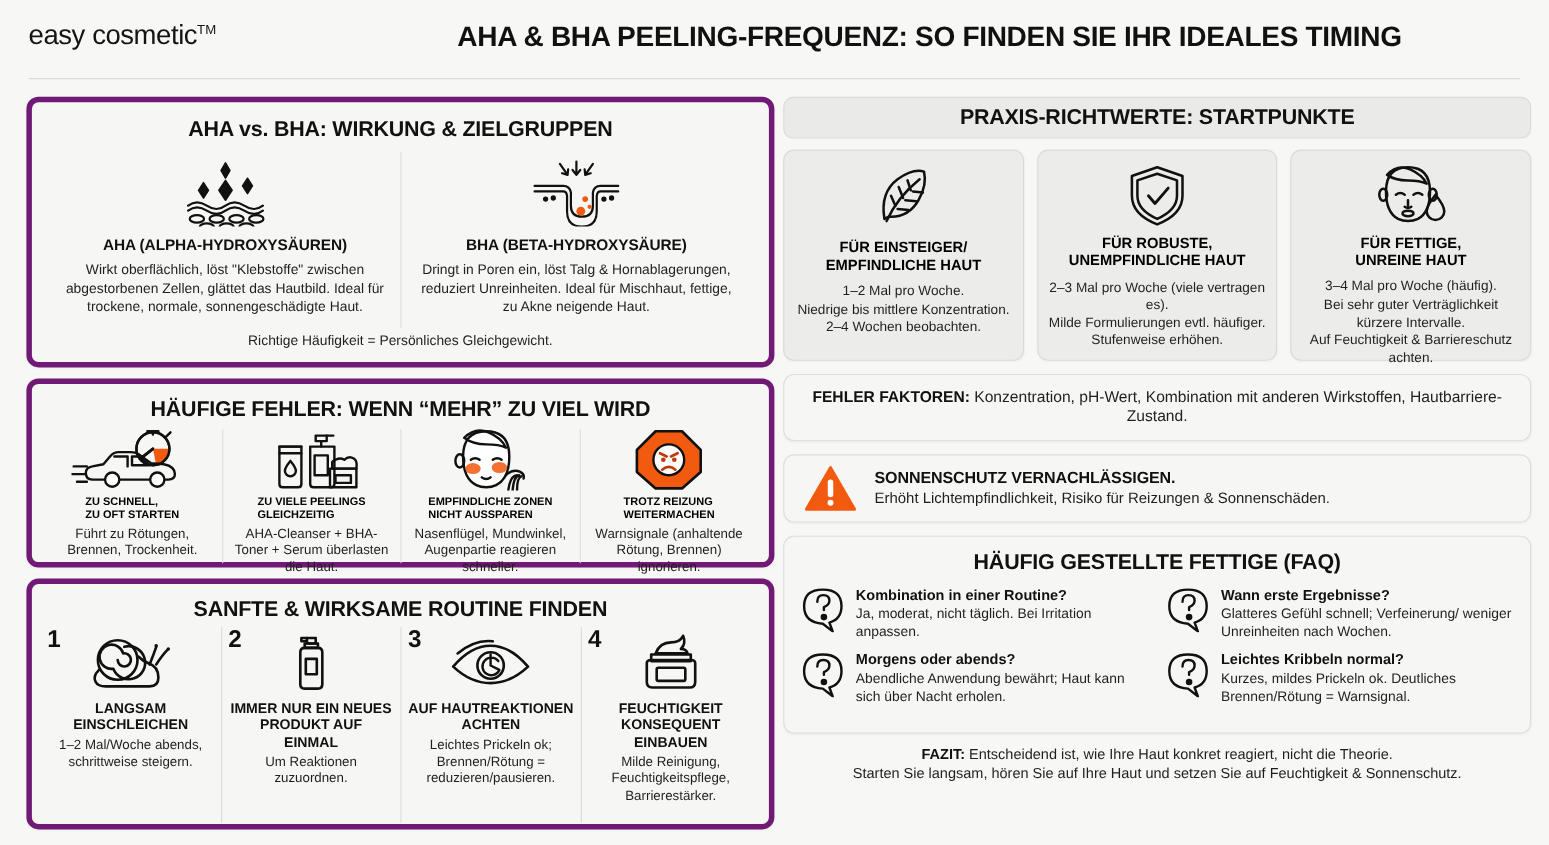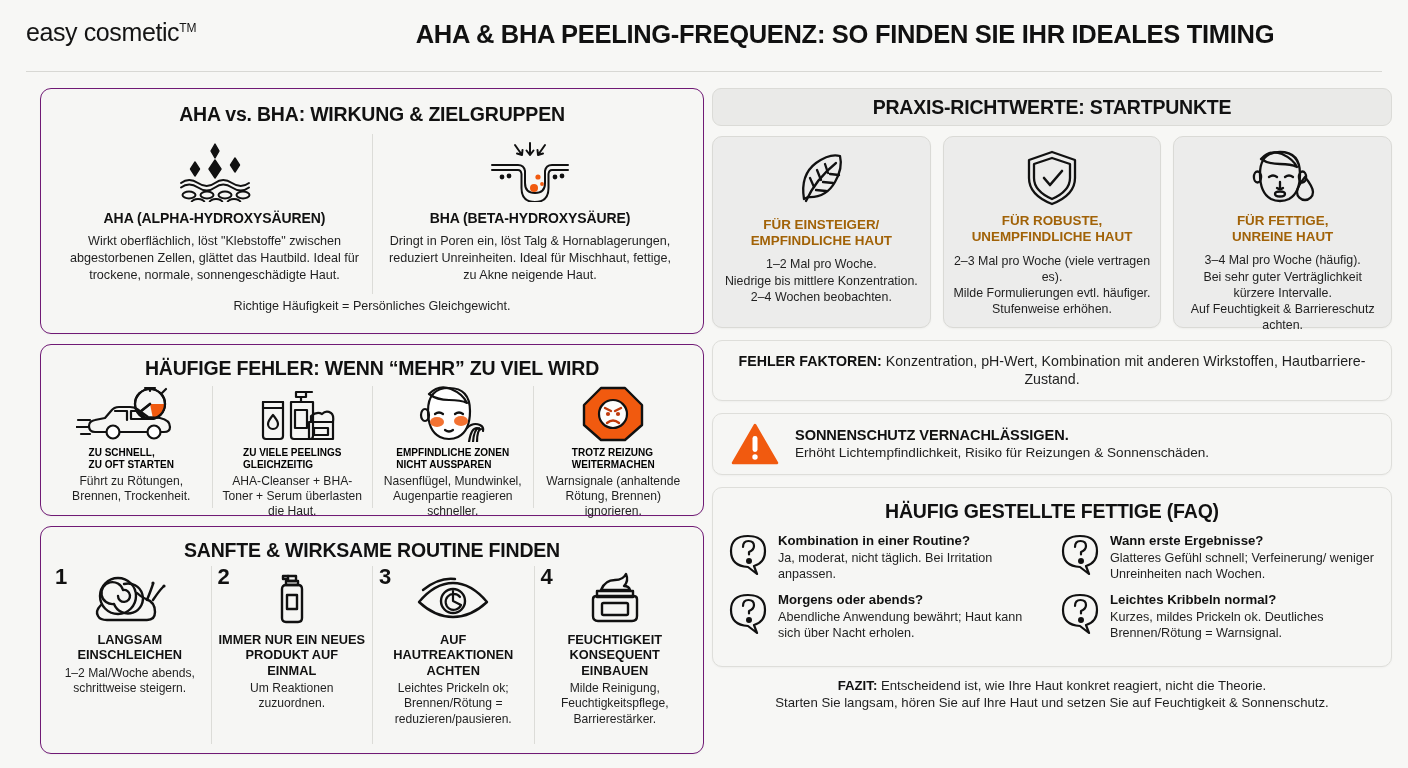--- a/index.html
+++ b/index.html
@@ -31,25 +31,24 @@
     position: absolute; top: 71px; left: 26px; width: 1356px; height: 1px;
     background: #d8d8d4;
   }
 
   
   .col-left  { position: absolute; left: 24px;  top: 88px; width: 680px; }
   .col-right { position: absolute; left: 712px; top: 88px; width: 680px; }
 
   .card {
     background: #f6f6f4;
-    border: 1px solid #701a75;
+    border: 5px solid #701a75;
     border-radius: 11px;
     box-shadow: 0 1px 2px rgba(0,0,0,0.035);
     position: relative;
-    margin-left: 16px;
   }
   .card-title {
     text-align: center; font-weight: bold; letter-spacing: -0.2px;
     font-size: 19.5px; color: #111;
   }
 
   
   .c-aha { height: 246px; padding: 14px 16px 10px; }
   .c-aha .card-title { margin-bottom: 8px; }
   .split2 { display: flex; height: 160px; }
@@ -117,21 +116,21 @@
   .tri-row { display: flex; gap: 12px; margin-top: 10px; }
   .tri-card {
     flex: 1 1 33.33%; background: #ececeb; border: 1px solid #dadad6; border-radius: 10px;
     padding: 12px 9px 10px; display: flex; flex-direction: column; align-items: center;
     height: 192px;
     box-shadow: 0 1px 2px rgba(0,0,0,0.04);
   }
   .tri-icon { height: 62px; display: flex; align-items: center; justify-content: center; }
   .tri-head {
     font-size: 13.4px; font-weight: bold; text-align: center; margin-top: 6px;
-    line-height: 1.21; color: #a16207;
+    line-height: 1.21; color: #000000;
   }
   .tri-body { font-size: 12.4px; line-height: 1.3; text-align: center; margin-top: 7px; color: #1f1f1f; }
 
   .factors {
     margin-top: 12px; background: #f6f6f4; border: 1px solid #dededa; border-radius: 10px;
     min-height: 56px; padding: 11px 16px; text-align: center;
     box-shadow: 0 1px 2px rgba(0,0,0,0.035);
   }
   .factors p { font-size: 14.2px; line-height: 1.3; color: #1f1f1f; }
   .factors b { font-weight: bold; color: #111; }

